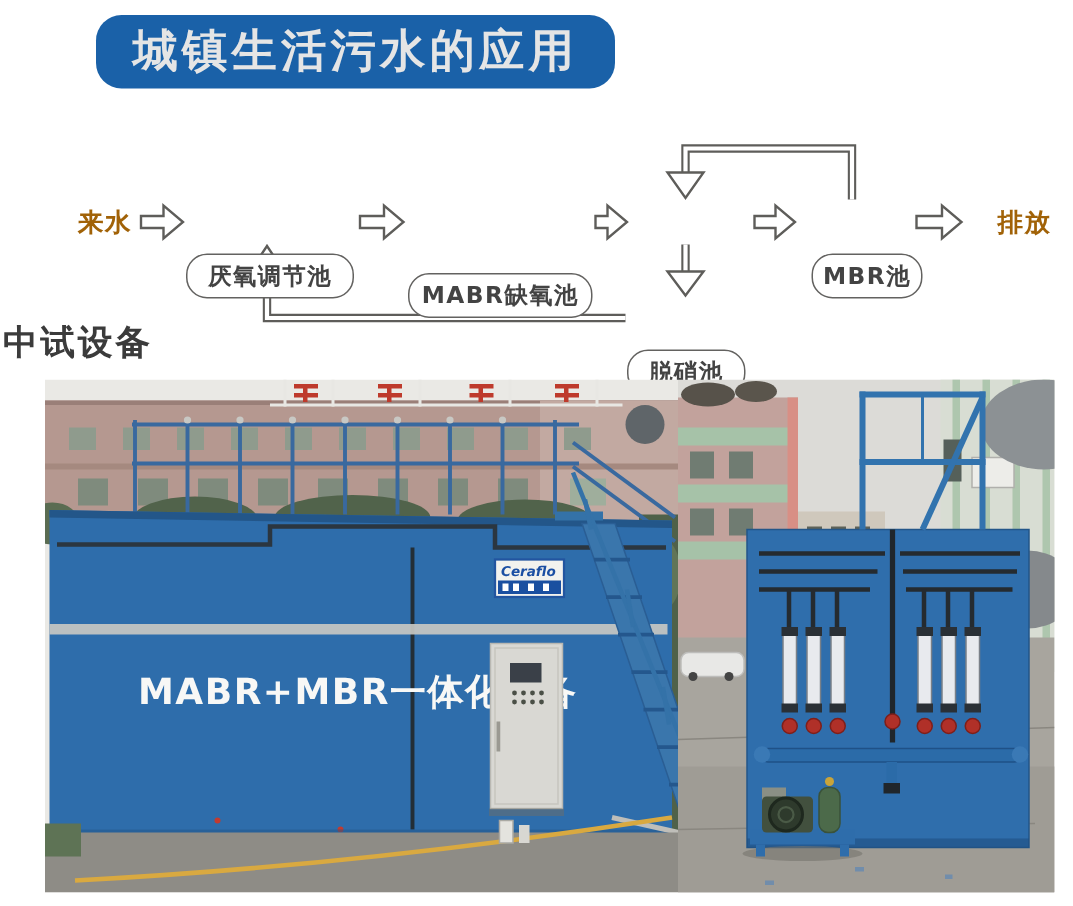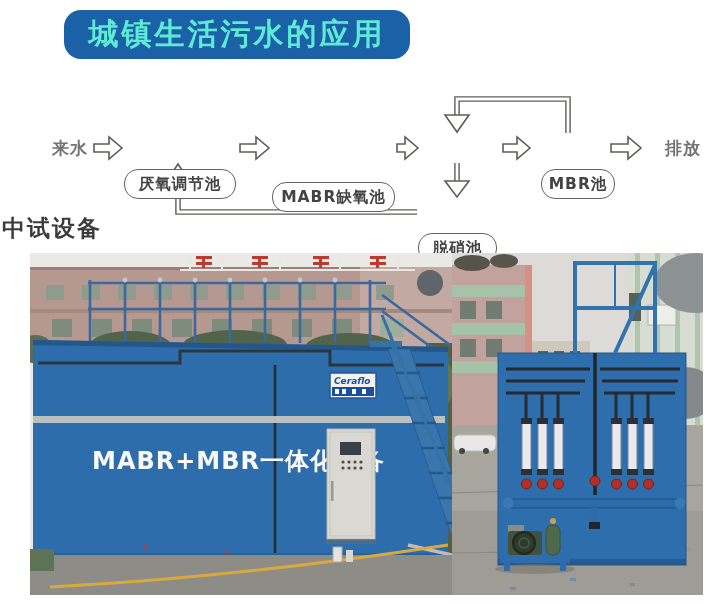--- a/index.html
+++ b/index.html
@@ -1,24 +1,24 @@
 <!DOCTYPE html>
 <html><head>
 <meta charset="utf-8">
 <style>
   html,body{margin:0;padding:0;background:#fff;}
   #page{position:relative;width:715px;height:604px;background:#ffffff;overflow:hidden;
         font-family:"DejaVu Sans",sans-serif;}
   .banner{position:absolute;left:64px;top:10px;width:346px;height:49px;background:#1A61A8;
           border-radius:17px;display:flex;align-items:center;justify-content:center;
-          color:#5eead4;font-size:30px;font-weight:700;letter-spacing:3px;}
+          color:#e5e5e5;font-size:30px;font-weight:700;letter-spacing:3px;}
   .section-heading{position:absolute;font-size:23px;font-weight:700;color:#3B3B3B;letter-spacing:2px;}
   #proc-heading{left:13px;top:85px;}
   #pilot-heading{left:2px;top:213px;}
-  .flow-label{position:absolute;font-size:17px;font-weight:700;color:#737373;letter-spacing:1px;}
+  .flow-label{position:absolute;font-size:17px;font-weight:700;color:#a16207;letter-spacing:1px;}
   .flow-node{position:absolute;height:30px;box-sizing:border-box;background:#fff;
              border:1.6px solid #636260;border-radius:14px;display:flex;align-items:center;
              justify-content:center;font-size:15.5px;font-weight:700;color:#434343;letter-spacing:1px;margin-top:36px;}
   #node-0{left:124px;top:133px;width:112px;}
   #node-1{left:272px;top:146px;width:123px;}
   #node-2{left:421px;top:133px;width:78px;}
   #node-3{left:541px;top:133px;width:74px;}
   #node-recycle{left:418px;top:197px;width:79px;}
   #label-in{left:52px;top:137px;}
   #label-out{left:647px;top:137px;margin-left:18px;}

